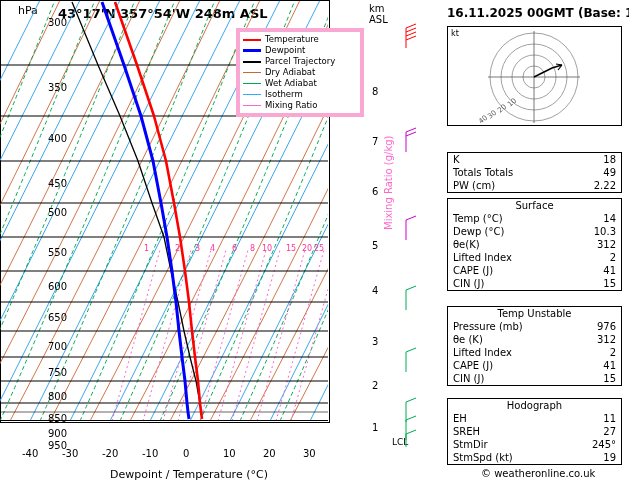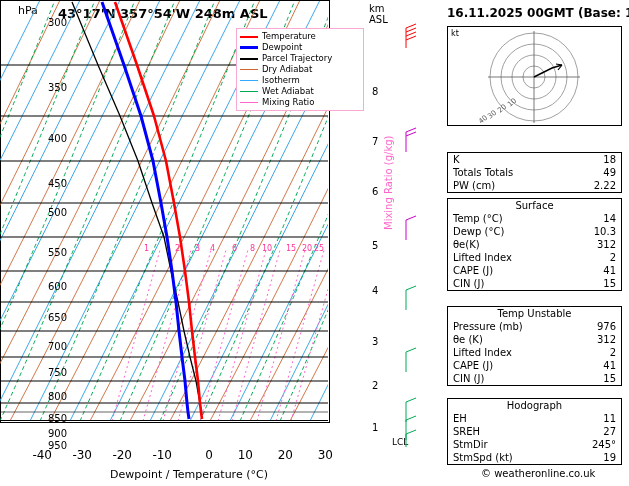--- a/index.html
+++ b/index.html
@@ -13,33 +13,33 @@
   .hdr-km{left:369px;top:3px;font-size:10px;line-height:11px;text-align:left;}
   .hdr-date{left:447px;top:6px;font-size:12px;font-weight:bold;white-space:nowrap;}
 
   
   #plot{left:38px;top:22px;width:330px;height:423px;border:1px solid #000;box-sizing:border-box;overflow:hidden;background:#fff;}
   #plotsvg{position:absolute;left:0;top:0;}
 
   
   .plabel{font-size:10px;text-align:right;width:34px;left:0px;padding-left:33px;}
   
-  .tlabel{font-size:12px;text-align:right;width:30px;}
+  .tlabel{font-size:10px;text-align:left;width:30px;}
   .axis-title{font-size:11px;left:110px;top:468px;}
 
   
   .kmlabel{font-size:10px;left:372px;}
   .lcl-lab{font-size:9px;left:392px;}
 
   
   .mixlab{position:absolute;left:383px;top:230px;font-size:10px;color:#ff66cc;
           transform:rotate(-90deg);transform-origin:left top;white-space:nowrap;}
 
   
-  #legend{left:236px;top:28px;width:128px;background:#fff;border:1px solid #f9a8d4;padding:2px 3px;box-sizing:border-box;}
+  #legend{left:236px;top:28px;width:128px;background:#fff;border:4px solid #f9a8d4;padding:2px 3px;box-sizing:border-box;}
   #legend .row{display:flex;align-items:center;height:11px;}
   #legend .swatch{width:18px;height:0;border-top-width:2px;border-top-style:solid;margin-right:4px;}
   #legend .lbl{font-size:8.5px;line-height:9px;}
 
   
   #hodo{left:447px;top:26px;width:175px;height:100px;border:1px solid #000;box-sizing:border-box;background:#fff;}
   .kt{position:absolute;left:3px;top:2px;font-size:8px;}
 
   
   .tbl{position:absolute;left:447px;width:175px;border:1px solid #000;box-sizing:border-box;background:#fff;font-size:10px;}
@@ -186,26 +186,26 @@
     </div>
     <div class="row">
       <span class="swatch" style="border-top-color:#000000"></span>
       <span class="lbl">Parcel Trajectory</span>
     </div>
     <div class="row">
       <span class="swatch" style="border-top-color:#cc6633;border-top-width:1px"></span>
       <span class="lbl">Dry Adiabat</span>
     </div>
     <div class="row">
+      <span class="swatch" style="border-top-color:#00aa55;border-top-width:1px"></span>
+      <span class="lbl">Wet Adiabat</span>
+    </div>
+    <div class="row">
       <span class="swatch" style="border-top-color:#33aaff;border-top-width:1px"></span>
       <span class="lbl">Isotherm</span>
-    </div>
-    <div class="row">
-      <span class="swatch" style="border-top-color:#00aa55;border-top-width:1px"></span>
-      <span class="lbl">Wet Adiabat</span>
     </div>
     <div class="row">
       <span class="swatch" style="border-top-color:#ff66cc;border-top-width:1px"></span>
       <span class="lbl">Mixing Ratio</span>
     </div>
   </div>
 
   <div class="abs plabel" style="top:17px">300</div>
   <div class="abs plabel" style="top:82px">350</div>
   <div class="abs plabel" style="top:133px">400</div>

